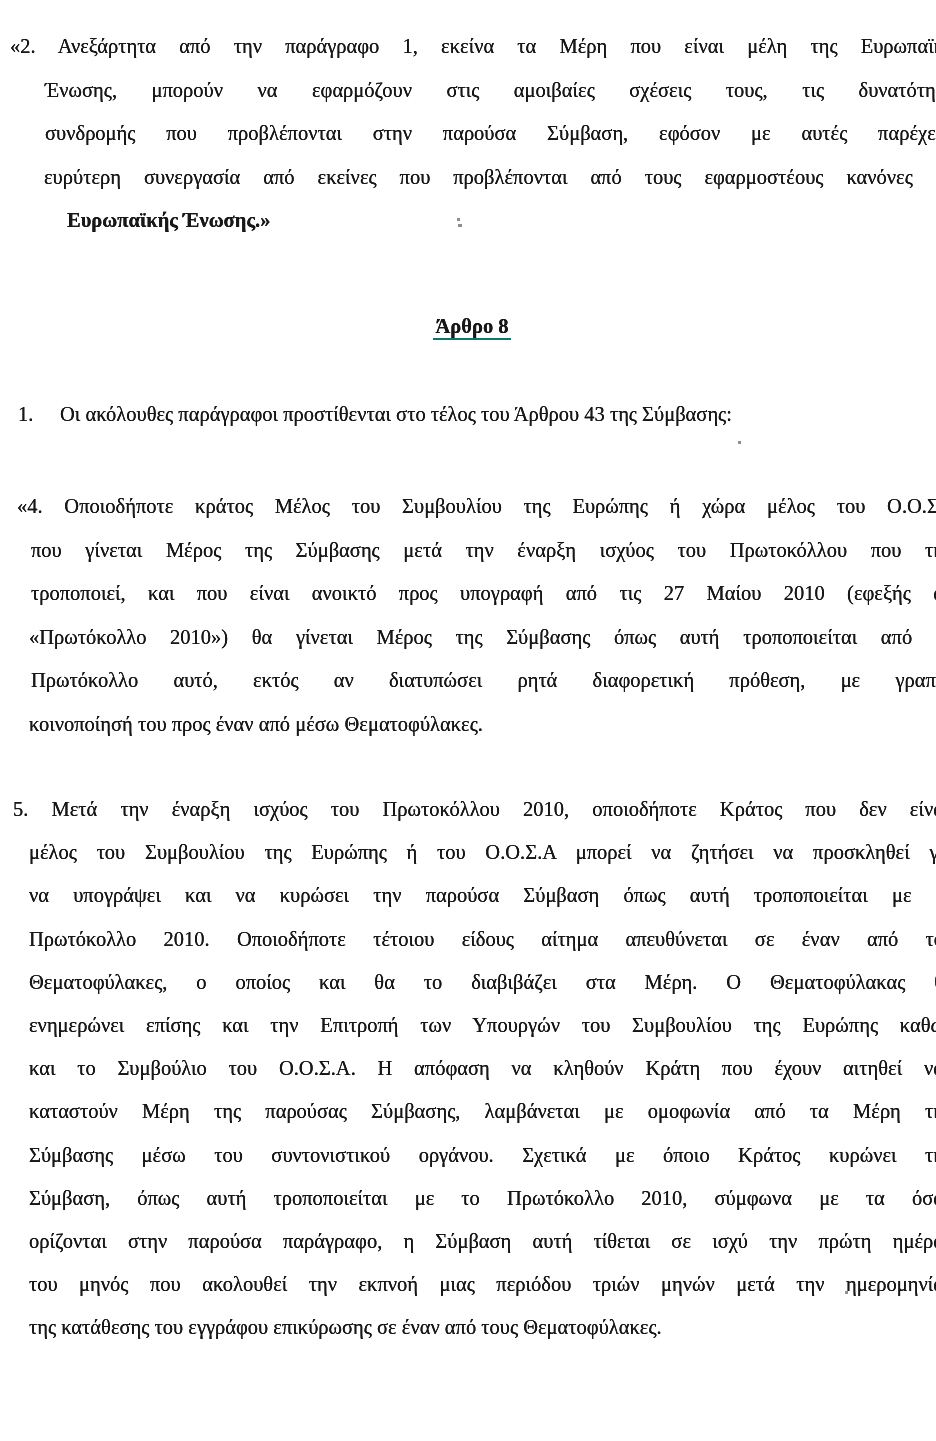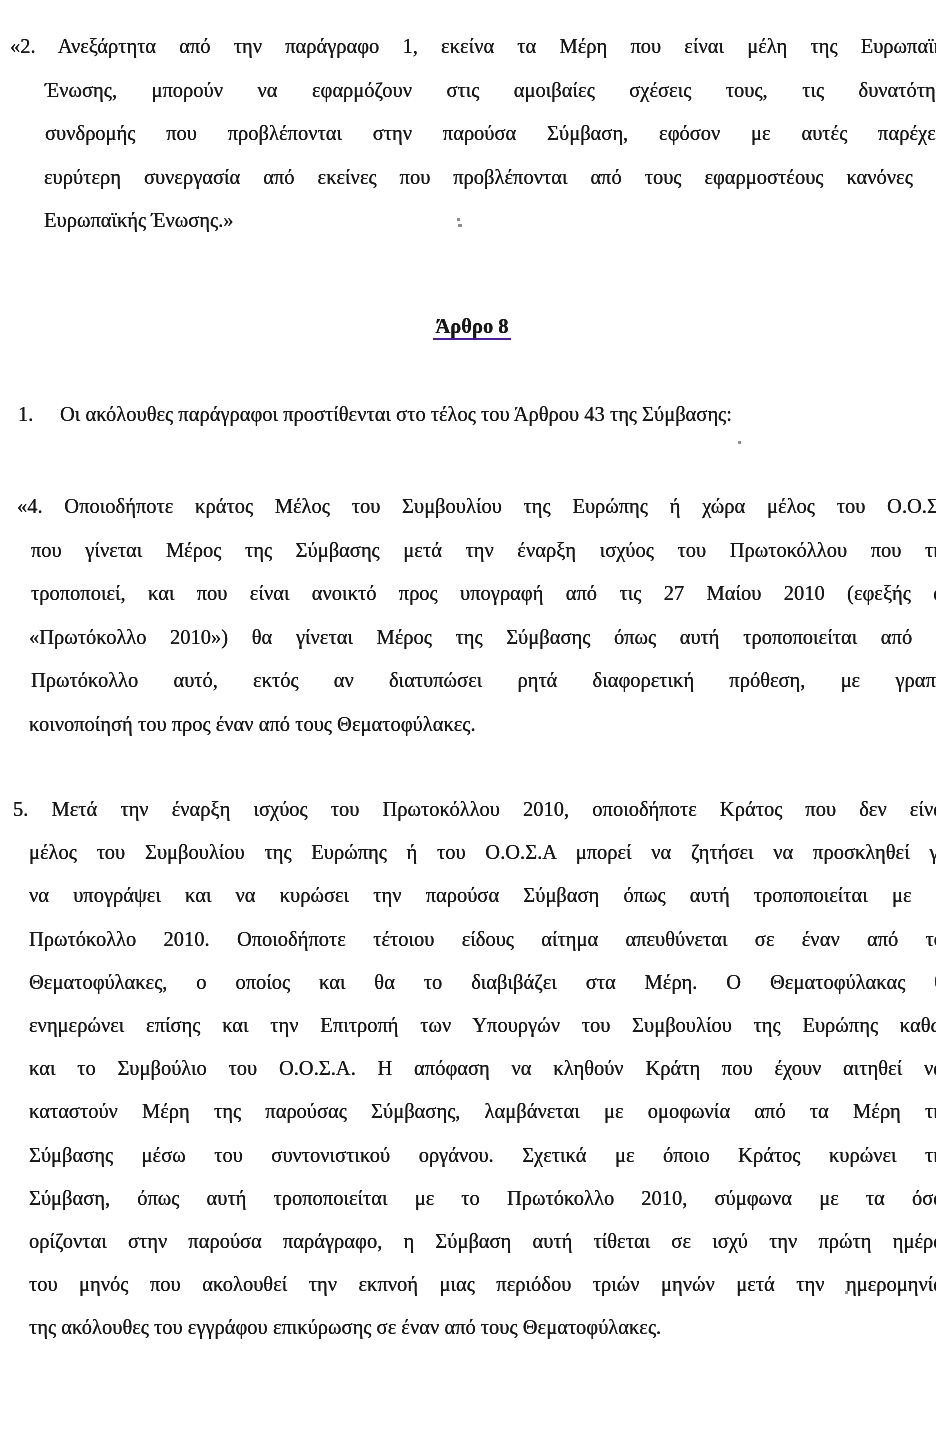--- a/index.html
+++ b/index.html
@@ -15,21 +15,21 @@
     text-shadow:0 0 0.35px #000;
   }
   .block{position:absolute;left:0;width:936px;}
   .ln{line-height:43.5px;height:43.5px;white-space:normal;}
   .p5 .ln{line-height:43.2px;height:43.2px;}
   .j{text-align:justify;text-align-last:justify;}
   .heading{
     position:absolute;top:305px;left:0;width:944px;
     text-align:center;font-weight:bold;line-height:43.5px;
   }
-  .heading span{border-bottom:2px solid #4c1d95;padding:0 2px 1px 2px;}
+  .heading span{border-bottom:2px solid #0f766e;padding:0 2px 1px 2px;}
   .item1{
     position:absolute;top:393px;left:18px;
     display:flex;line-height:43.5px;
   }
   .item1 .marker{width:42px;flex:0 0 42px;}
   .speck{position:absolute;background:#6a6a6a;opacity:.75;}
   .s1{left:457px;top:218px;width:3px;height:3px;}
   .s1b{left:458px;top:224px;width:4px;height:3px;}
   .s2{left:738px;top:441px;width:3px;height:3px;}
   .s3{left:845px;top:1291px;width:3px;height:3px;}
@@ -37,55 +37,55 @@
 </head>
 <body>
 
 <div class="page">
 
   <div class="block" style="top:25px;">
     <div class="ln j" style="margin-left:10px;width:934px;">«2. Ανεξάρτητα από την παράγραφο 1, εκείνα τα Μέρη που είναι μέλη της Ευρωπαϊκ</div>
     <div class="ln j" style="margin-left:45px;width:899px;">Ένωσης, μπορούν να εφαρμόζουν στις αμοιβαίες σχέσεις τους, τις δυνατότητ</div>
     <div class="ln j" style="margin-left:45px;width:899px;">συνδρομής που προβλέπονται στην παρούσα Σύμβαση, εφόσον με αυτές παρέχετ</div>
     <div class="ln j" style="margin-left:44px;width:900px;">ευρύτερη συνεργασία από εκείνες που προβλέπονται από τους εφαρμοστέους κανόνες τ</div>
-    <div class="ln" style="margin-left:44px;">Ευρωπαϊκής Ένωσης.»</div>
+    <div class="ln" style="margin-left:67px;font-weight:bold;">Ευρωπαϊκής Ένωσης.»</div>
   </div>
 
   <div class="heading">
     <span>Άρθρο 8</span>
   </div>
 
   <div class="item1">
     <div class="marker">1.</div>
     <div>Οι ακόλουθες παράγραφοι προστίθενται στο τέλος του Άρθρου 43 της Σύμβασης:</div>
   </div>
 
   <div class="block" style="top:485px;">
     <div class="ln j" style="margin-left:17px;width:927px;">«4. Οποιοδήποτε κράτος Μέλος του Συμβουλίου της Ευρώπης ή χώρα μέλος του Ο.Ο.Σ.</div>
     <div class="ln j" style="margin-left:31px;width:913px;">που γίνεται Μέρος της Σύμβασης μετά την έναρξη ισχύος του Πρωτοκόλλου που τη</div>
     <div class="ln j" style="margin-left:31px;width:913px;">τροποποιεί, και που είναι ανοικτό προς υπογραφή από τις 27 Μαίου 2010 (εφεξής α</div>
     <div class="ln j" style="margin-left:29px;width:915px;">«Πρωτόκολλο 2010») θα γίνεται Μέρος της Σύμβασης όπως αυτή τροποποιείται από τ</div>
     <div class="ln j" style="margin-left:31px;width:913px;">Πρωτόκολλο αυτό, εκτός αν διατυπώσει ρητά διαφορετική πρόθεση, με γραπτ</div>
-    <div class="ln" style="margin-left:29px;">κοινοποίησή του προς έναν από τους Θεματοφύλακες.</div>
+    <div class="ln" style="margin-left:29px;">κοινοποίησή του προς έναν από μέσω Θεματοφύλακες.</div>
   </div>
 
   <div class="block p5" style="top:788px;">
     <div class="ln j" style="margin-left:13px;width:931px;">5. Μετά την έναρξη ισχύος του Πρωτοκόλλου 2010, οποιοδήποτε Κράτος που δεν είνα</div>
     <div class="ln j" style="margin-left:29px;width:915px;">μέλος του Συμβουλίου της Ευρώπης ή του Ο.Ο.Σ.Α μπορεί να ζητήσει να προσκληθεί γι</div>
     <div class="ln j" style="margin-left:29px;width:915px;">να υπογράψει και να κυρώσει την παρούσα Σύμβαση όπως αυτή τροποποιείται με τ</div>
     <div class="ln j" style="margin-left:29px;width:915px;">Πρωτόκολλο 2010. Οποιοδήποτε τέτοιου είδους αίτημα απευθύνεται σε έναν από το</div>
     <div class="ln j" style="margin-left:29px;width:915px;">Θεματοφύλακες, ο οποίος και θα το διαβιβάζει στα Μέρη. Ο Θεματοφύλακας θ</div>
     <div class="ln j" style="margin-left:29px;width:915px;">ενημερώνει επίσης και την Επιτροπή των Υπουργών του Συμβουλίου της Ευρώπης καθώ</div>
     <div class="ln j" style="margin-left:29px;width:915px;">και το Συμβούλιο του Ο.Ο.Σ.Α. Η απόφαση να κληθούν Κράτη που έχουν αιτηθεί να</div>
     <div class="ln j" style="margin-left:29px;width:915px;">καταστούν Μέρη της παρούσας Σύμβασης, λαμβάνεται με ομοφωνία από τα Μέρη τη</div>
     <div class="ln j" style="margin-left:29px;width:915px;">Σύμβασης μέσω του συντονιστικού οργάνου. Σχετικά με όποιο Κράτος κυρώνει τη</div>
     <div class="ln j" style="margin-left:29px;width:915px;">Σύμβαση, όπως αυτή τροποποιείται με το Πρωτόκολλο 2010, σύμφωνα με τα όσα</div>
     <div class="ln j" style="margin-left:29px;width:915px;">ορίζονται στην παρούσα παράγραφο, η Σύμβαση αυτή τίθεται σε ισχύ την πρώτη ημέρα</div>
     <div class="ln j" style="margin-left:29px;width:915px;">του μηνός που ακολουθεί την εκπνοή μιας περιόδου τριών μηνών μετά την ημερομηνία</div>
-    <div class="ln" style="margin-left:29px;">της ακόλουθες του εγγράφου επικύρωσης σε έναν από τους Θεματοφύλακες.</div>
+    <div class="ln" style="margin-left:29px;">της κατάθεσης του εγγράφου επικύρωσης σε έναν από τους Θεματοφύλακες.</div>
   </div>
 
   <div class="speck s1"></div>
   <div class="speck s1b"></div>
   <div class="speck s2"></div>
   <div class="speck s3"></div>
 
 </div>
 
 </body></html>

